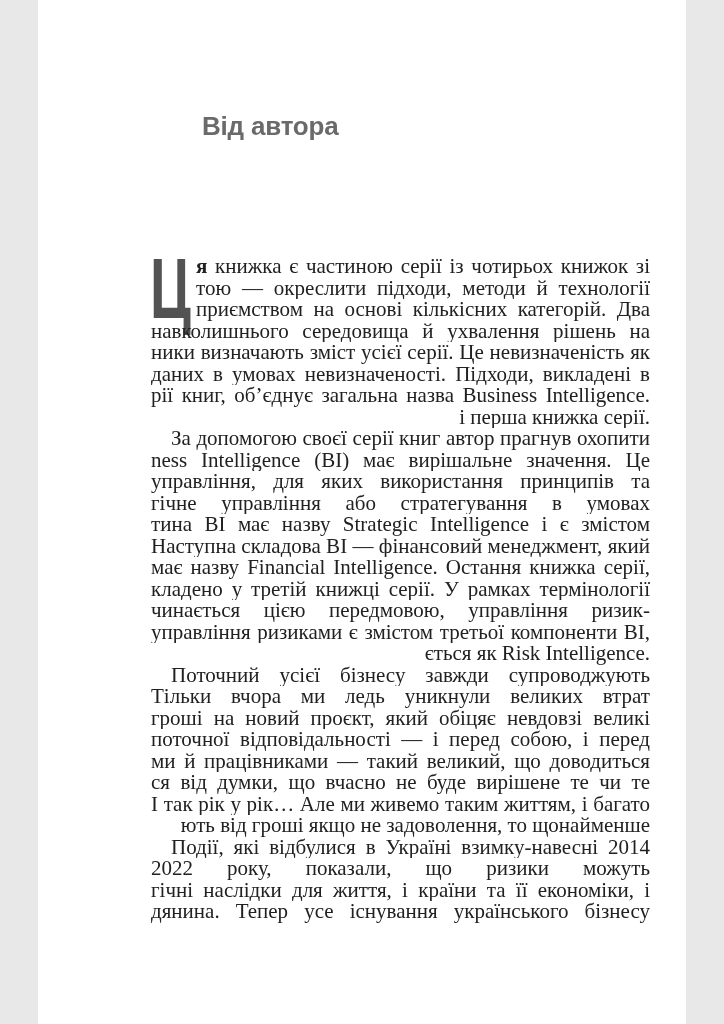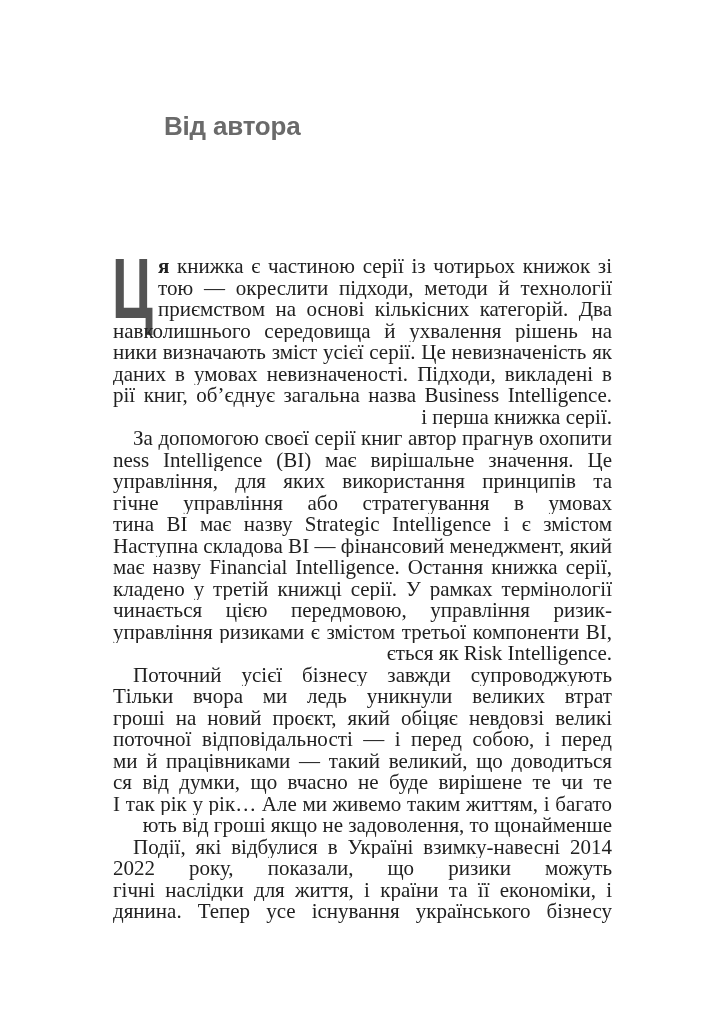--- a/index.html
+++ b/index.html
@@ -1,18 +1,18 @@
 <!DOCTYPE html>
 <html lang="uk"><head>
 <meta charset="utf-8">
 <style>
   html, body { margin: 0; padding: 0; background: #e8e8e8; }
   .page {
     position: relative;
-    width: 724px;
+    width: 648px;
     height: 1024px;
     margin: 0 auto;
     background: #ffffff;
     overflow: hidden;
     font-family: "Liberation Serif", serif;
   }
   .chapter-heading {
     position: absolute;
     left: 164px;
     top: 95px;

